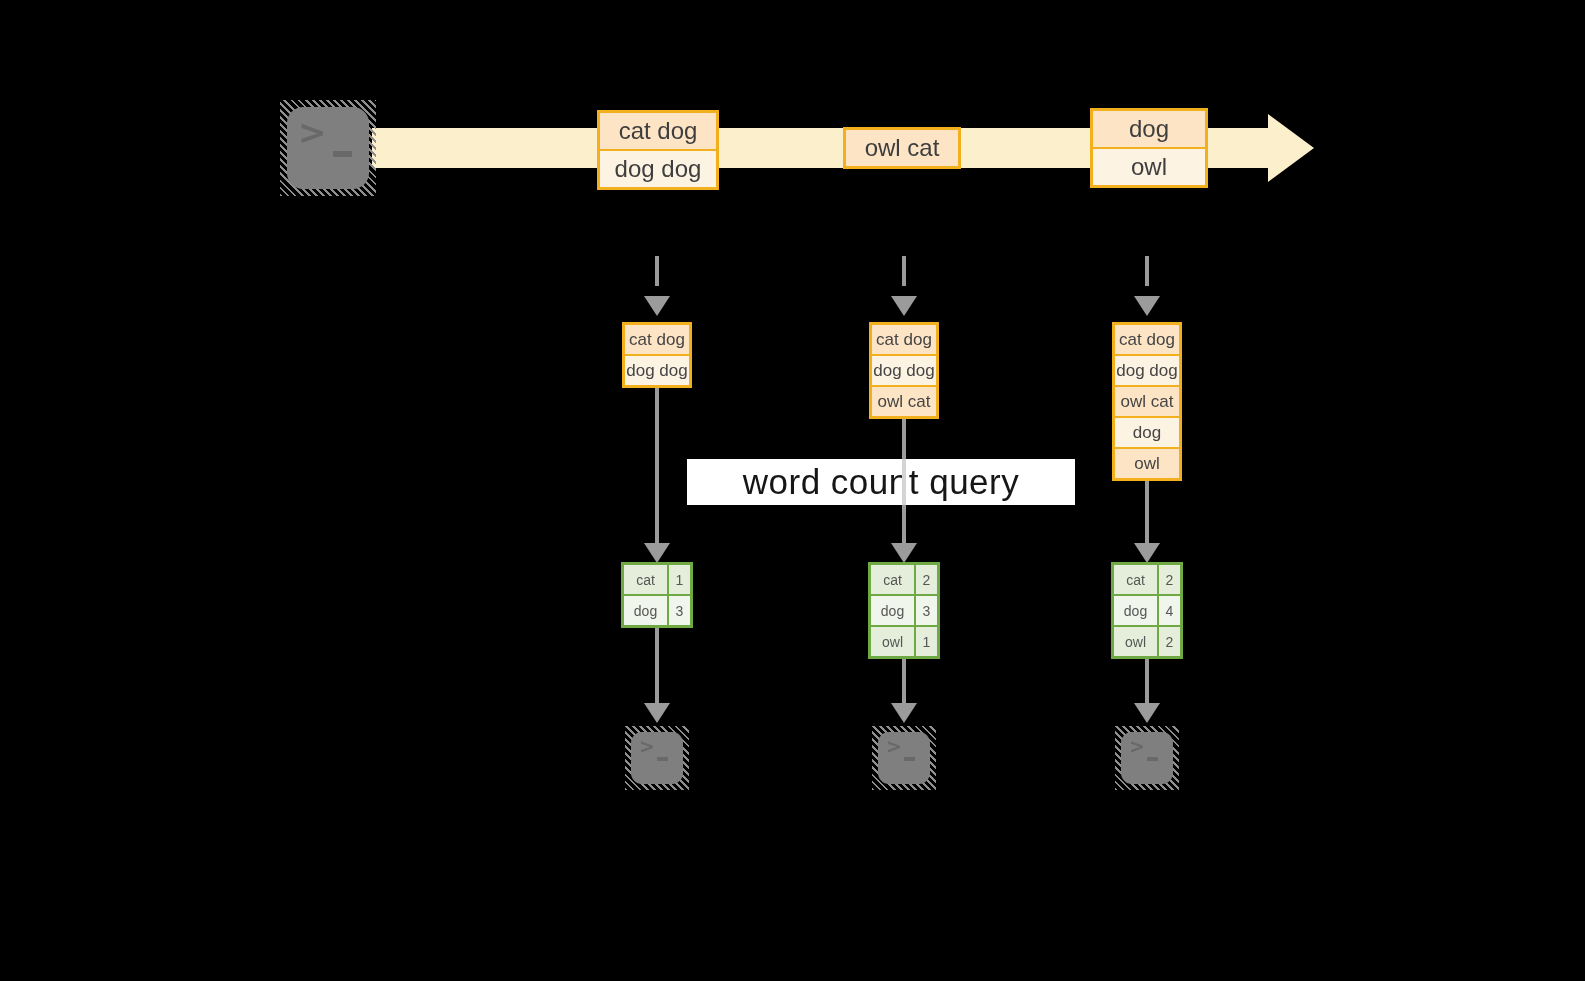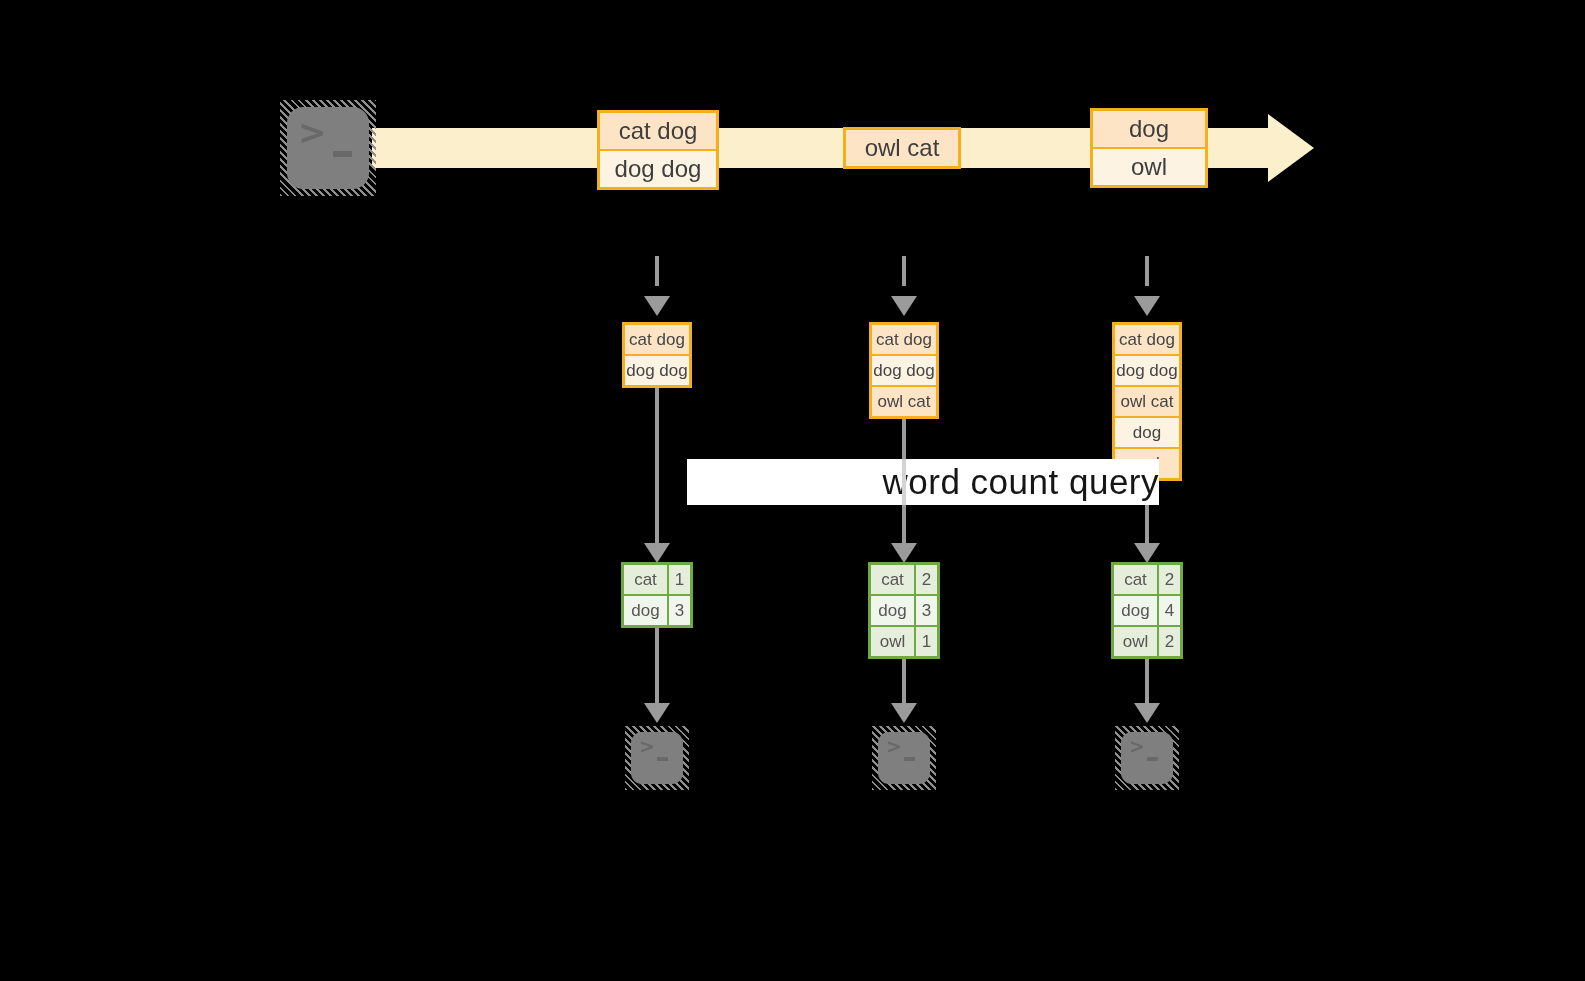--- a/index.html
+++ b/index.html
@@ -71,21 +71,21 @@
   }
   .band-text{font-size:35px;color:#161616;letter-spacing:0.5px;white-space:nowrap;}
 
   
   .gtable{
     display:grid;grid-template-columns:43px 21px;grid-auto-rows:29px;gap:2px;
     background:#6fa944;border:3px solid #6fa944;
   }
   .gcell{
     display:flex;align-items:center;justify-content:center;
-    font-size:17px;color:#565656;white-space:nowrap;
+    font-size:14px;color:#565656;white-space:nowrap;
   }
   .g-dark{background:#e4eeda;}
   .g-light{background:#f1f6ec;}
 </style>
 </head>
 <body>
 
 <div class="canvas">
 
   <div class="abs stream-shaft" style="left:372px;top:128px;width:896px;height:40px;"></div>
@@ -142,21 +142,21 @@
 
   <div class="abs vline" style="left:655px;top:388px;height:158px;"></div>
   <div class="abs tri-down" style="left:644px;top:543px;"></div>
 
   <div class="abs vline" style="left:902px;top:419px;height:127px;"></div>
   <div class="abs tri-down" style="left:891px;top:543px;"></div>
 
   <div class="abs vline" style="left:1145px;top:481px;height:65px;"></div>
   <div class="abs tri-down" style="left:1134px;top:543px;"></div>
 
-  <div class="abs band" style="left:687px;top:459px;width:472px;height:46px;justify-content:flex-end;">
+  <div class="abs band" style="left:687px;top:459px;width:388px;height:46px;">
     <span class="band-text">word count query</span>
   </div>
   <div class="abs band-line" style="left:902px;top:459px;height:46px;"></div>
 
   <div class="abs gtable" style="left:621px;top:562px;">
     <div class="gcell g-dark">cat</div>
     <div class="gcell g-dark">1</div>
     <div class="gcell g-light">dog</div>
     <div class="gcell g-light">3</div>
   </div>

